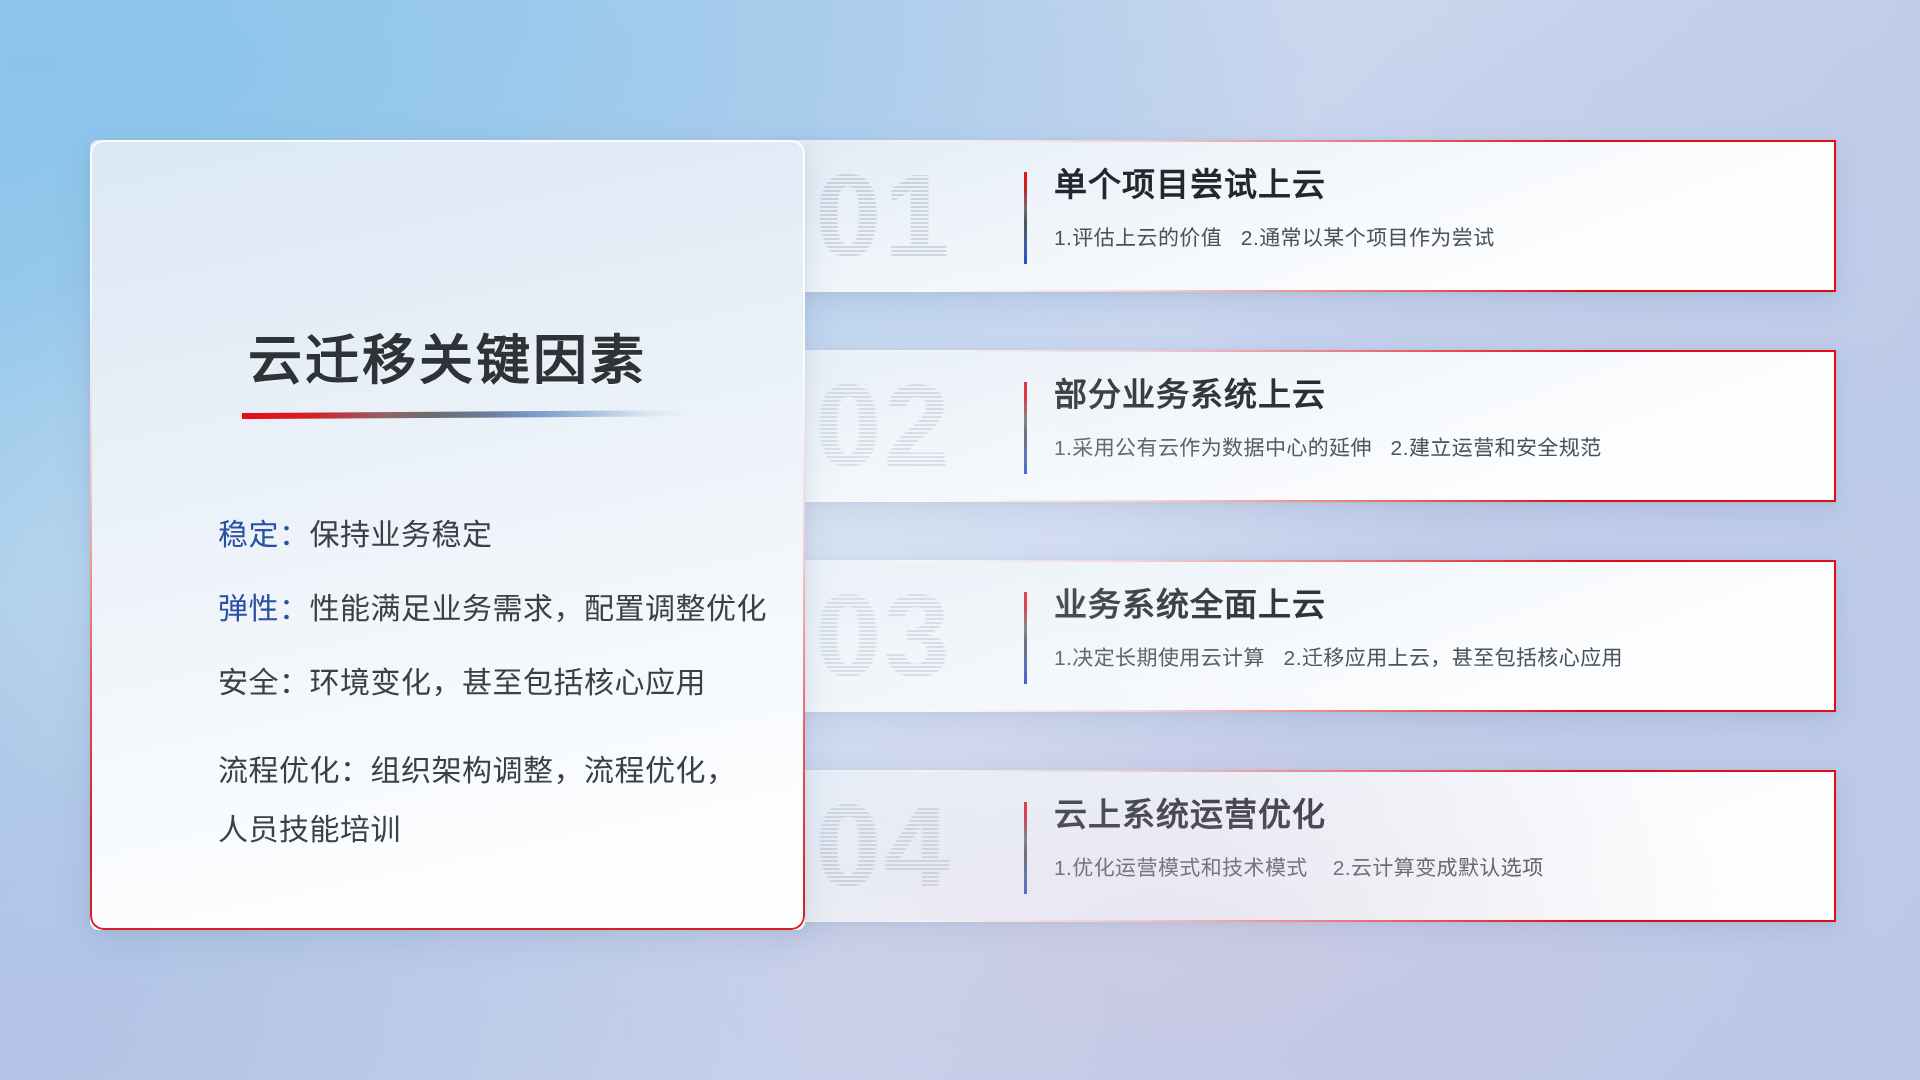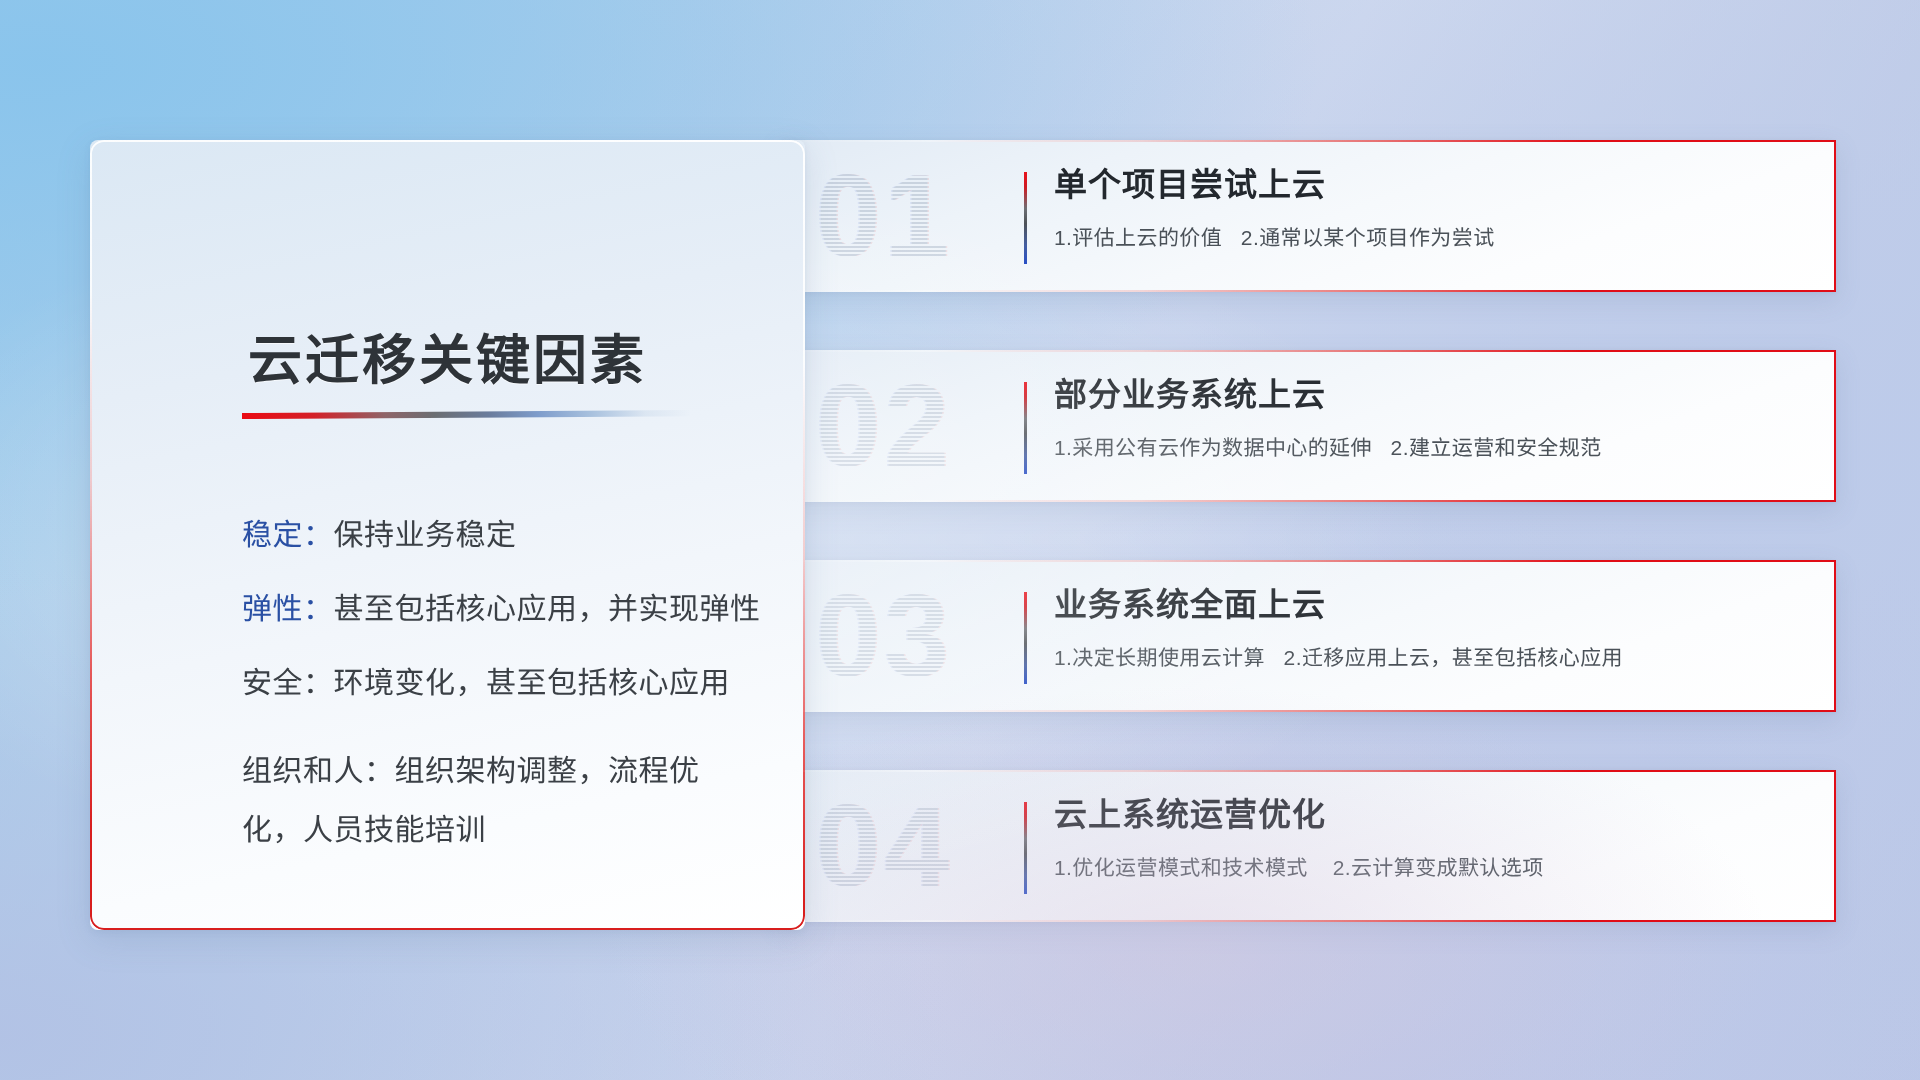--- a/index.html
+++ b/index.html
@@ -95,21 +95,20 @@
     position:absolute;
     left:128px; right:46px; top:380px;
   }
   .factor-row{
     font-size:30px;
     line-height:1.0;
     color:#3b4046;
     margin-bottom:44px;
     white-space:nowrap;
     letter-spacing:0.5px;
-    margin-left:24px;
   }
   .factor-row:last-child{ margin-bottom:0; }
   .factor-row .k{ color:#2a50a4; }
   .factor-row .k.plain{ color:#3b4046;text-align:center; }
   .factor-row .v{ color:#3b4046; }
   .factor-row.wrapline{ white-space:normal; line-height:1.95; }
 
   
   .cards{
     position:absolute;
@@ -205,30 +204,30 @@
 
     <div class="title-rule"></div>
 
     <div class="factor-list">
 
       <div class="factor-row">
         <span class="k">稳定：</span><span class="v">保持业务稳定</span>
       </div>
 
       <div class="factor-row">
-        <span class="k">弹性：</span><span class="v">甚至包括核心应用，并实现弹性</span>
+        <span class="k">弹性：</span><span class="v">性能满足业务需求，配置调整优化</span>
       </div>
 
       <div class="factor-row">
         <span class="k plain">安全：</span><span class="v">环境变化，甚至包括核心应用</span>
       </div>
 
 
       <div class="factor-row wrapline">
-        <span class="k plain">组织和人：</span><span class="v">组织架构调整，流程优化，人员技能培训</span>
+        <span class="k plain">流程优化：</span><span class="v">组织架构调整，流程优化，人员技能培训</span>
       </div>
 
     </div>
   </section>
 
   <section class="cards">
 
     <article class="card">
       <div class="card-num">01</div>
       <div class="card-divider"></div>

